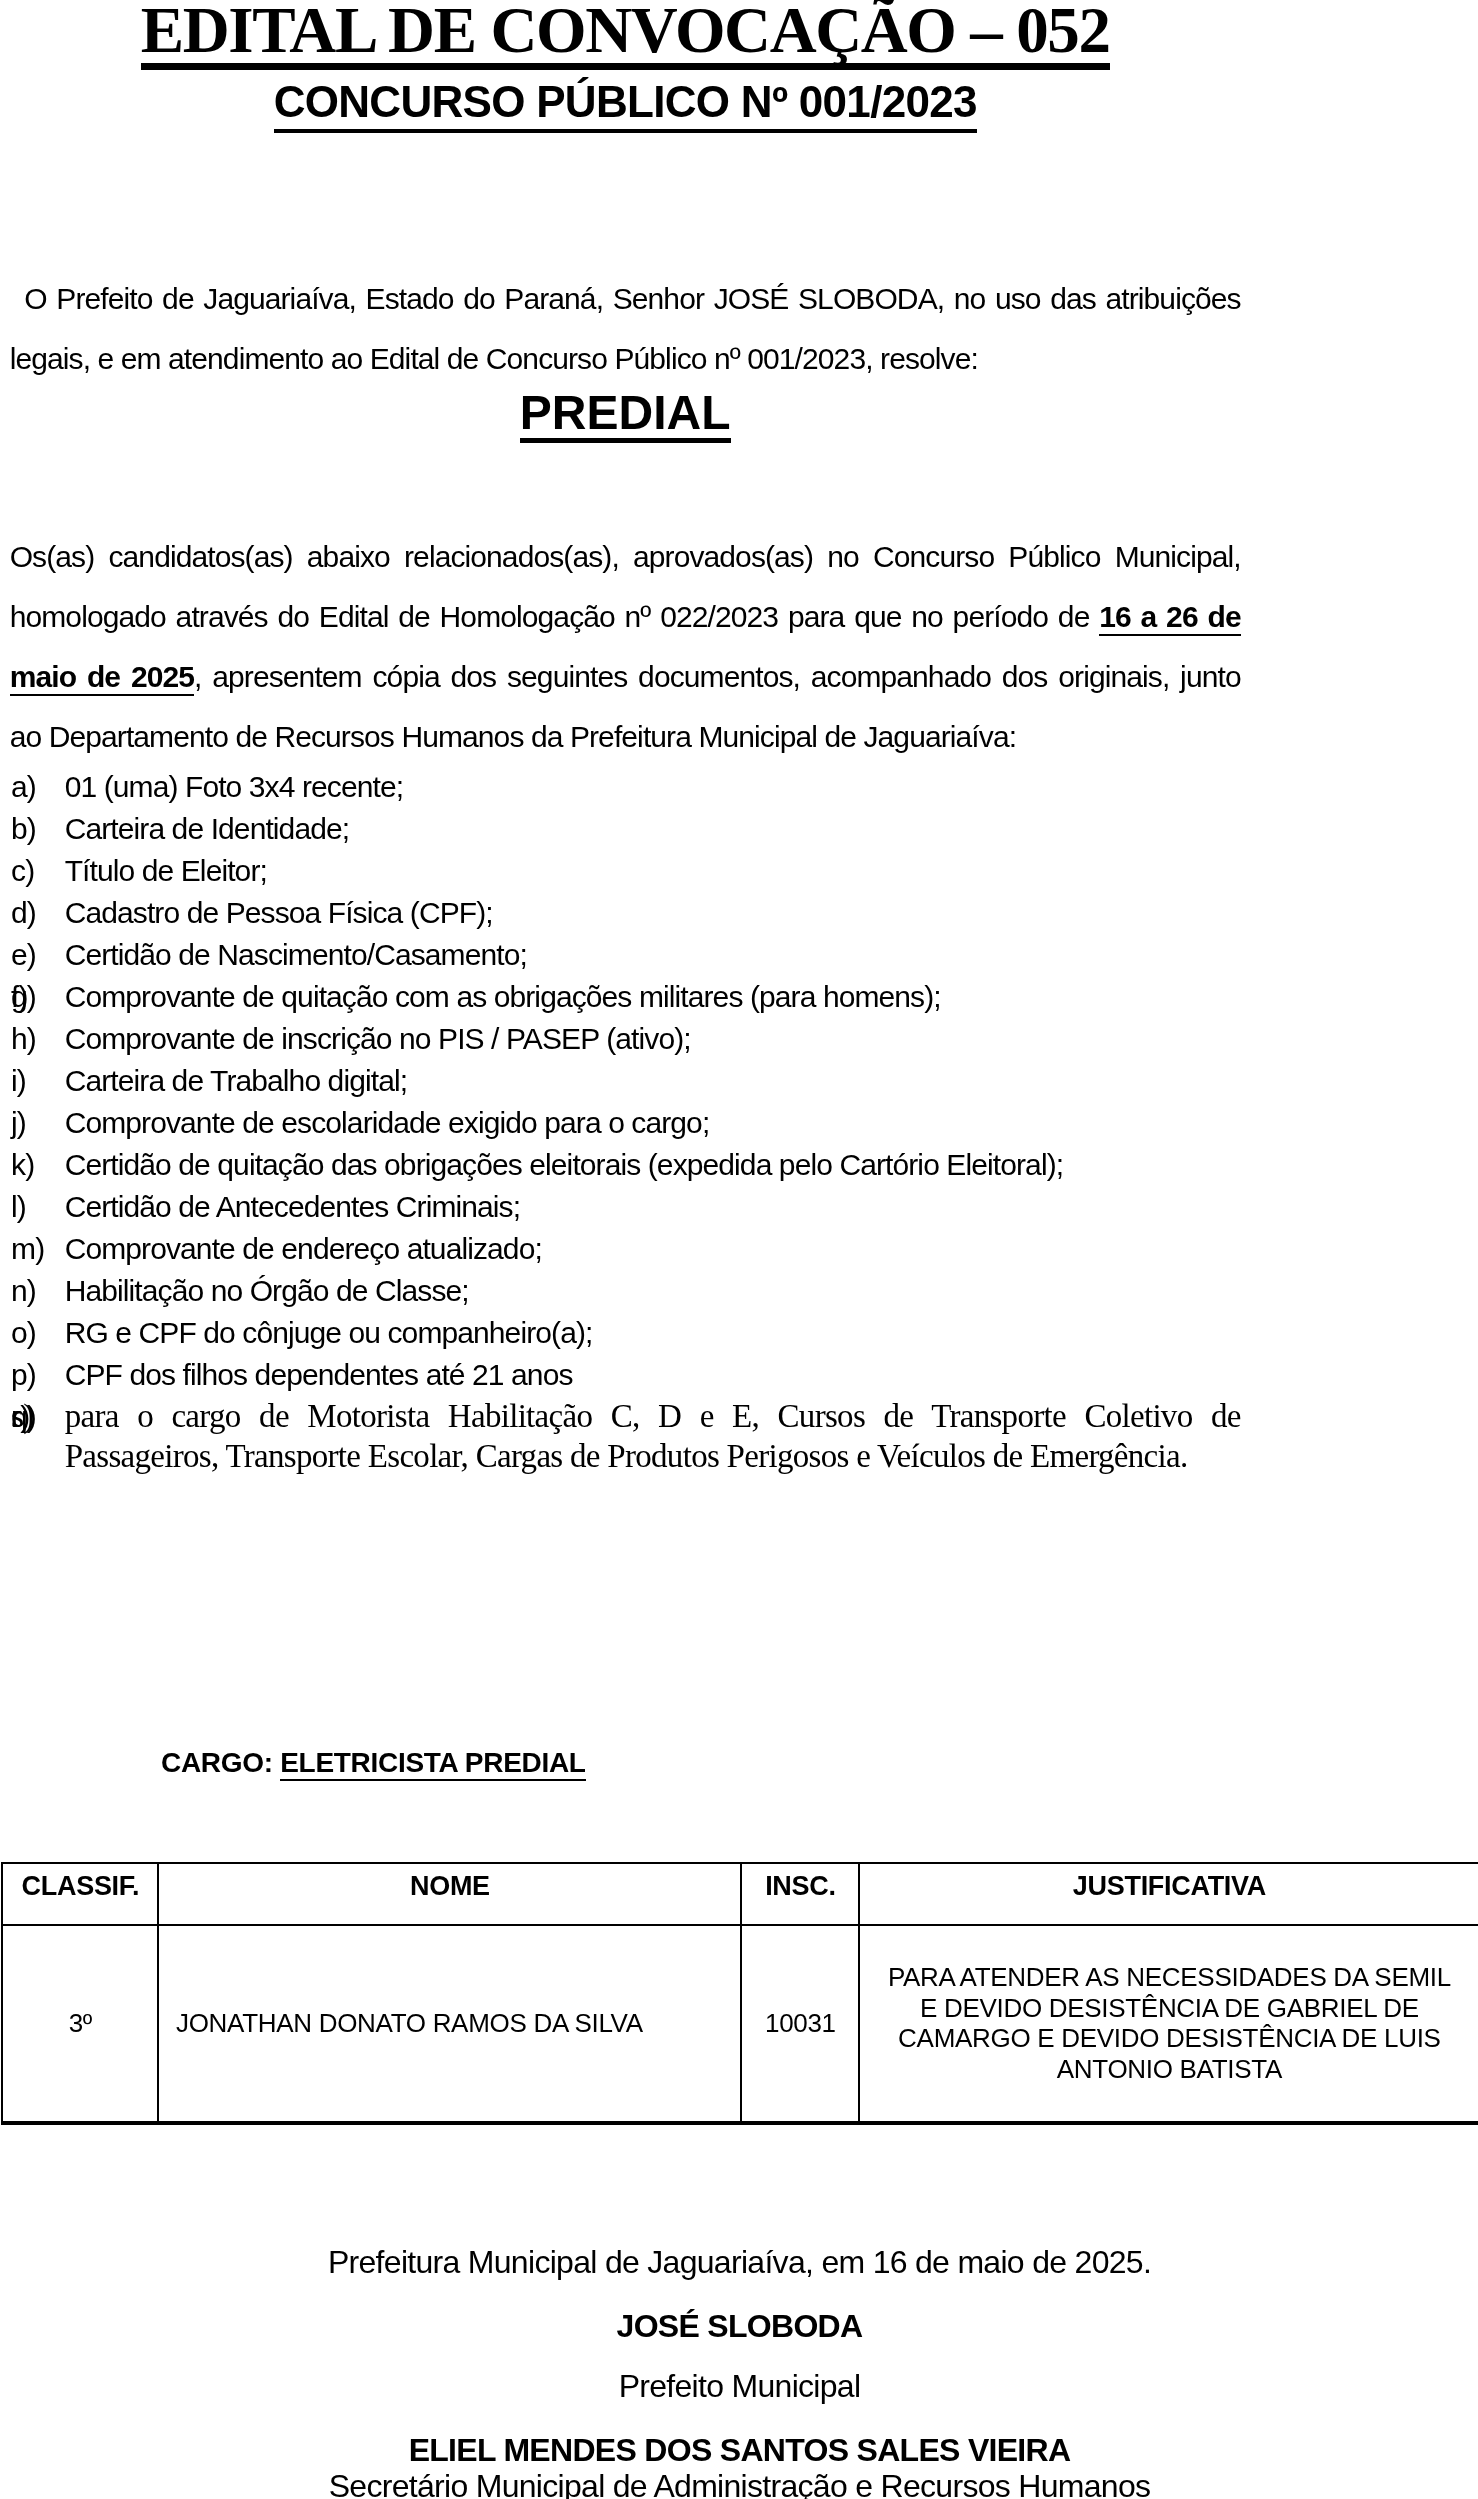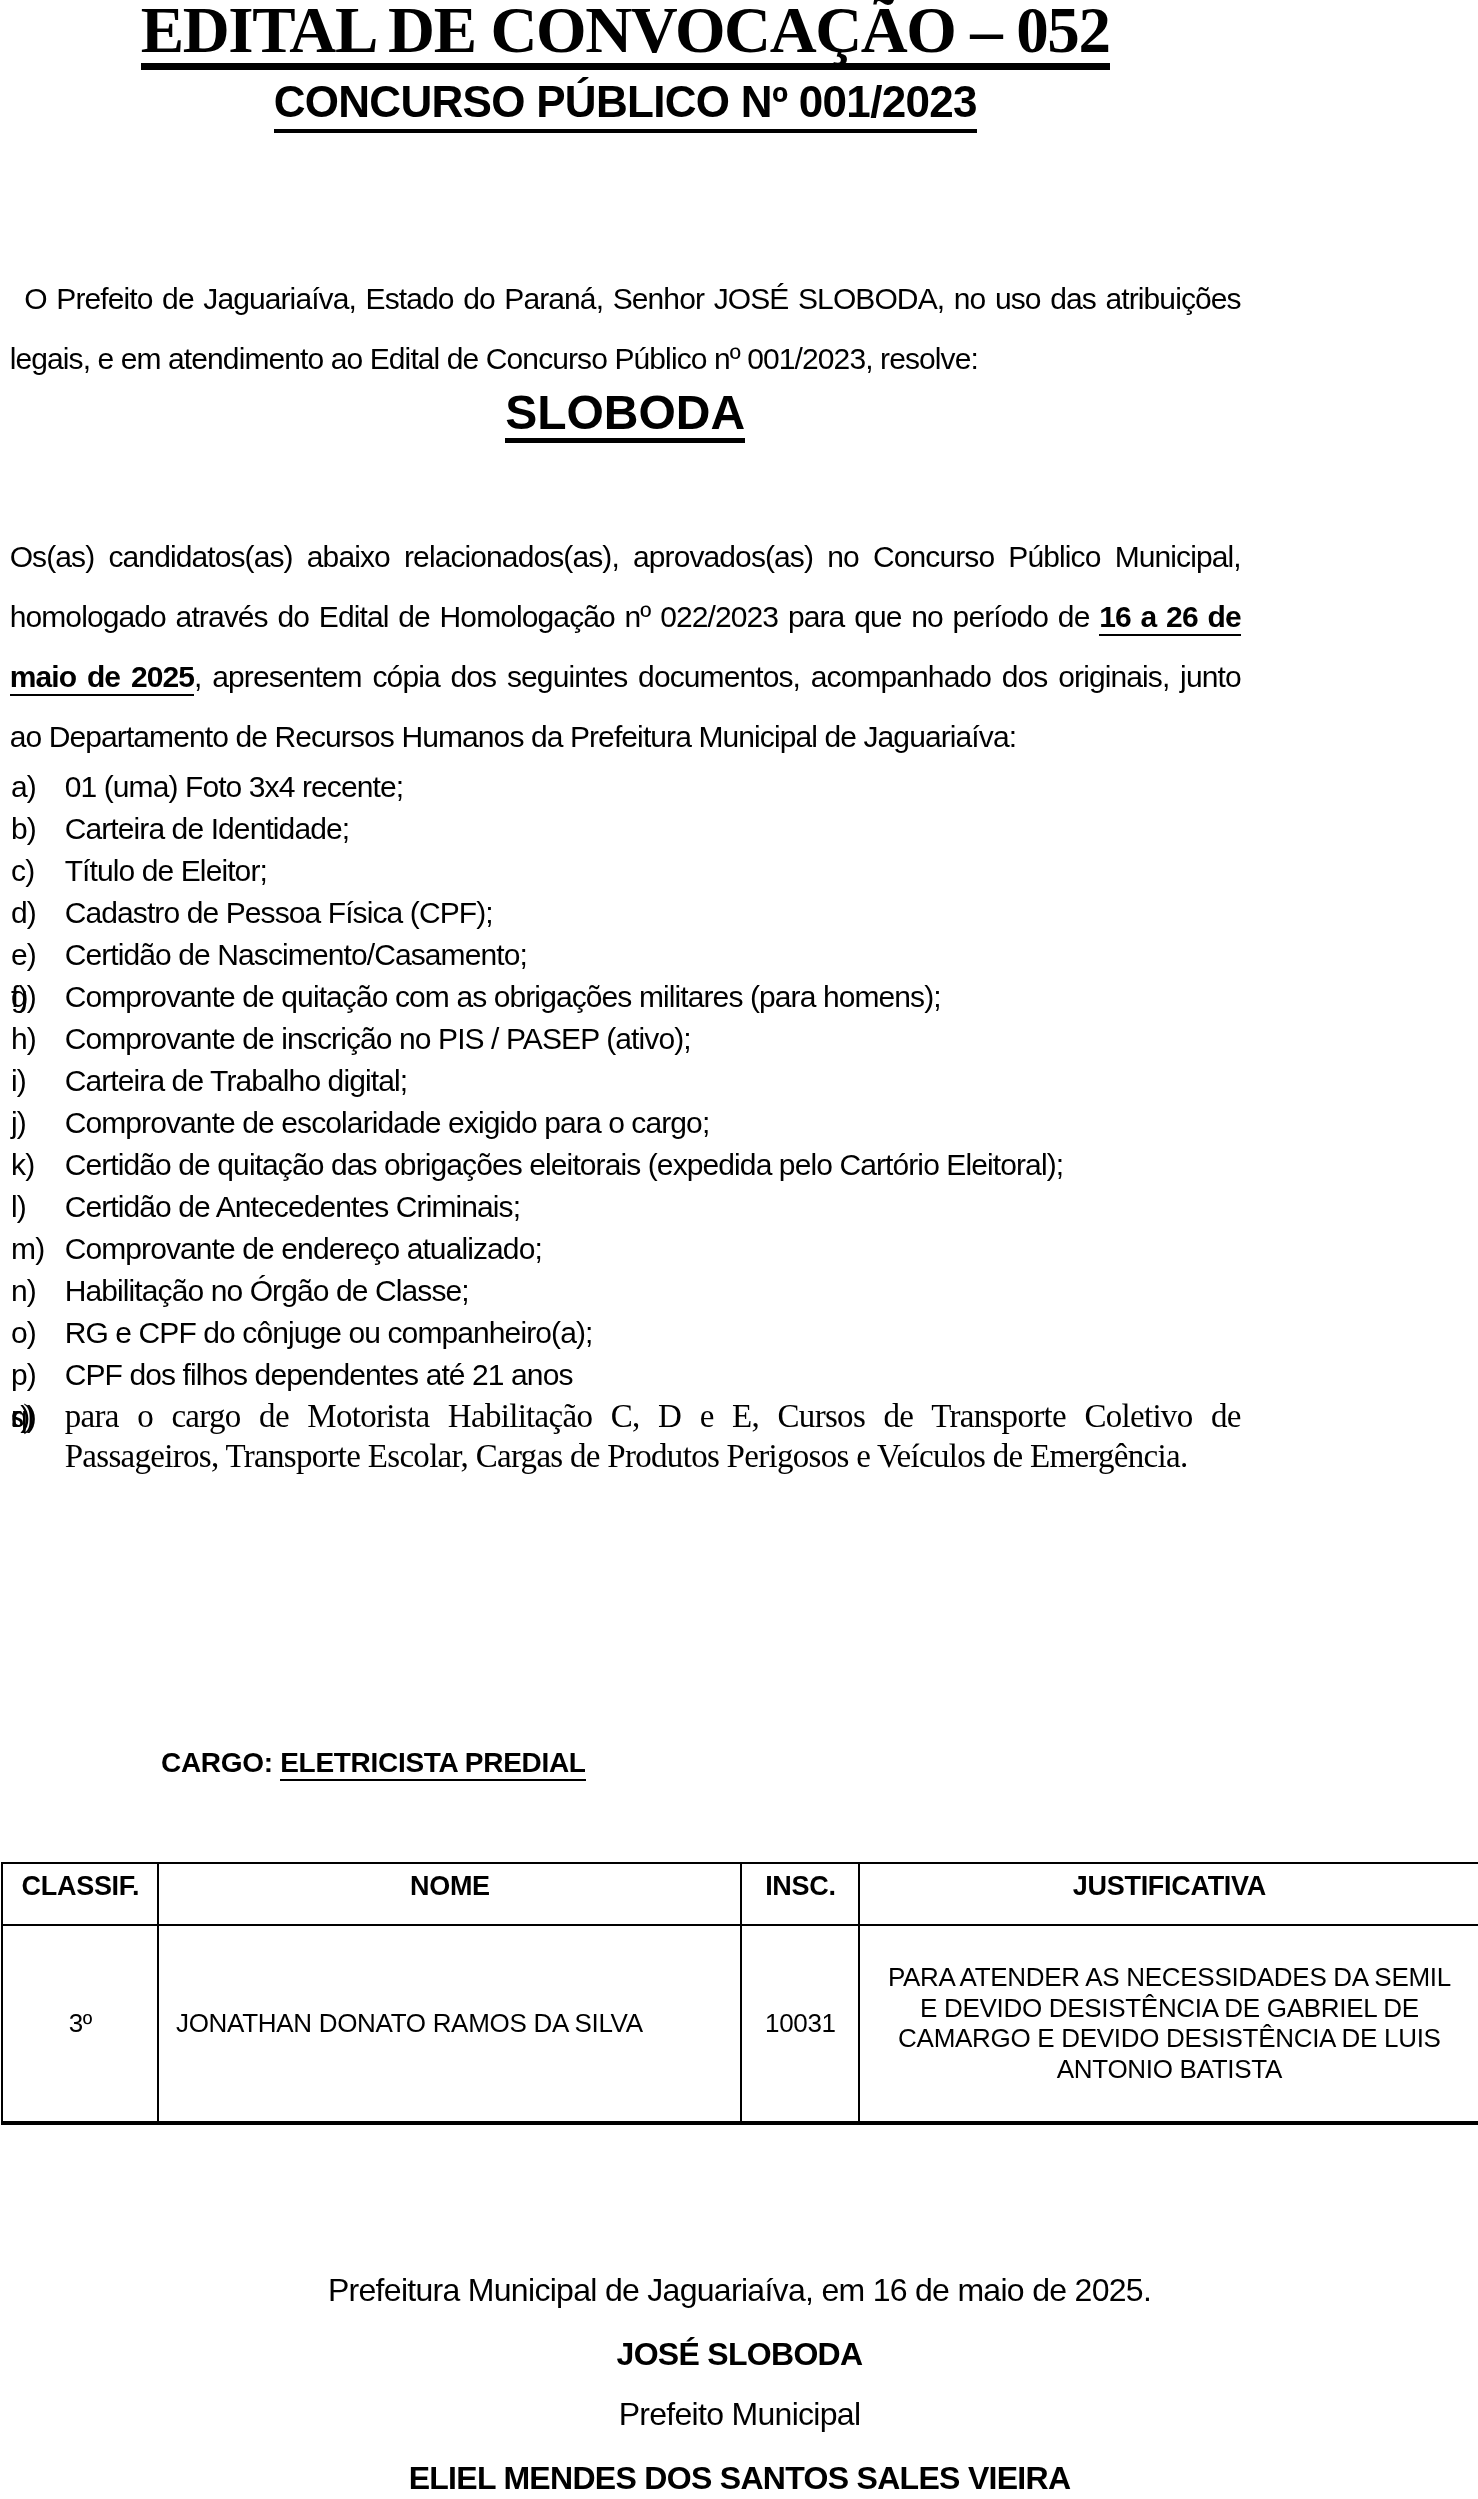--- a/index.html
+++ b/index.html
@@ -46,42 +46,42 @@
   .conv-table th, .conv-table td { border:2.1px solid #000; }
   .conv-table th { font-size:27px; font-weight:bold; letter-spacing:-0.3px; text-align:center;
                    vertical-align:top; padding:7px 4.2px 22px 4.2px; line-height:30.5px; }
   .conv-table td { height:193px; vertical-align:middle; font-size:26px; letter-spacing:-0.3px; line-height:30.5px; }
   .conv-table td.classif, .conv-table td.insc { text-align:center; }
   .conv-table td.nome { text-align:left; padding-left:16.6px; }
   .conv-table td.just { text-align:center; padding:0 21px; font-size:26px; }
 
   
   .footer { top:2245px; left:0; width:1479px; text-align:center; }
-  .footer-line { font-size:32px; line-height:35px; letter-spacing:-0.7px;margin-top:28px; }
+  .footer-line { font-size:32px; line-height:35px; letter-spacing:-0.7px; }
   .footer-line.bold { font-weight:bold; }
   .footer-line:nth-child(2) { margin-top:29px; }
   .footer-line:nth-child(3) { margin-top:25px; }
   .footer-line:nth-child(4) { margin-top:29px; }
   .footer-line:nth-child(5) { margin-top:1.4px; }
 </style>
 </head>
 <body>
 
 <div class="abs text-col title1">
   <span class="uline">EDITAL DE CONVOCAÇÃO – 052</span>
 </div>
 
 <div class="abs text-col title2">
   <span class="uline">CONCURSO PÚBLICO Nº 001/2023</span>
 </div>
 
 <p class="abs text-col para p1">O Prefeito de Jaguariaíva, Estado do Paraná, Senhor JOSÉ SLOBODA, no uso das atribuições legais, e em atendimento ao Edital de Concurso Público nº 001/2023, resolve:</p>
 
 <div class="abs text-col convocar">
-  <span class="uline">SLOBODA</span>
+  <span class="uline">PREDIAL</span>
 </div>
 
 <p class="abs text-col para p2"><span>Os(as) candidatos(as) abaixo relacionados(as), aprovados(as) no Concurso Público Municipal, homologado através do Edital de Homologação nº 022/2023 para que no período de </span><span class="bu"><span class="in">16 a 26 de maio de 2025</span></span><span>, apresentem cópia dos seguintes documentos, acompanhado dos originais, junto ao Departamento de Recursos Humanos da Prefeitura Municipal de Jaguariaíva:</span></p>
 
 <ol class="abs text-col doc-list">
     <li><span class="marker">a)</span><span class="txt">01 (uma) Foto 3x4 recente;</span></li>
     <li><span class="marker">b)</span><span class="txt">Carteira de Identidade;</span></li>
     <li><span class="marker">c)</span><span class="txt">Título de Eleitor;</span></li>
     <li><span class="marker">d)</span><span class="txt">Cadastro de Pessoa Física (CPF);</span></li>
     <li><span class="marker">e)</span><span class="txt">Certidão de Nascimento/Casamento;</span></li>

